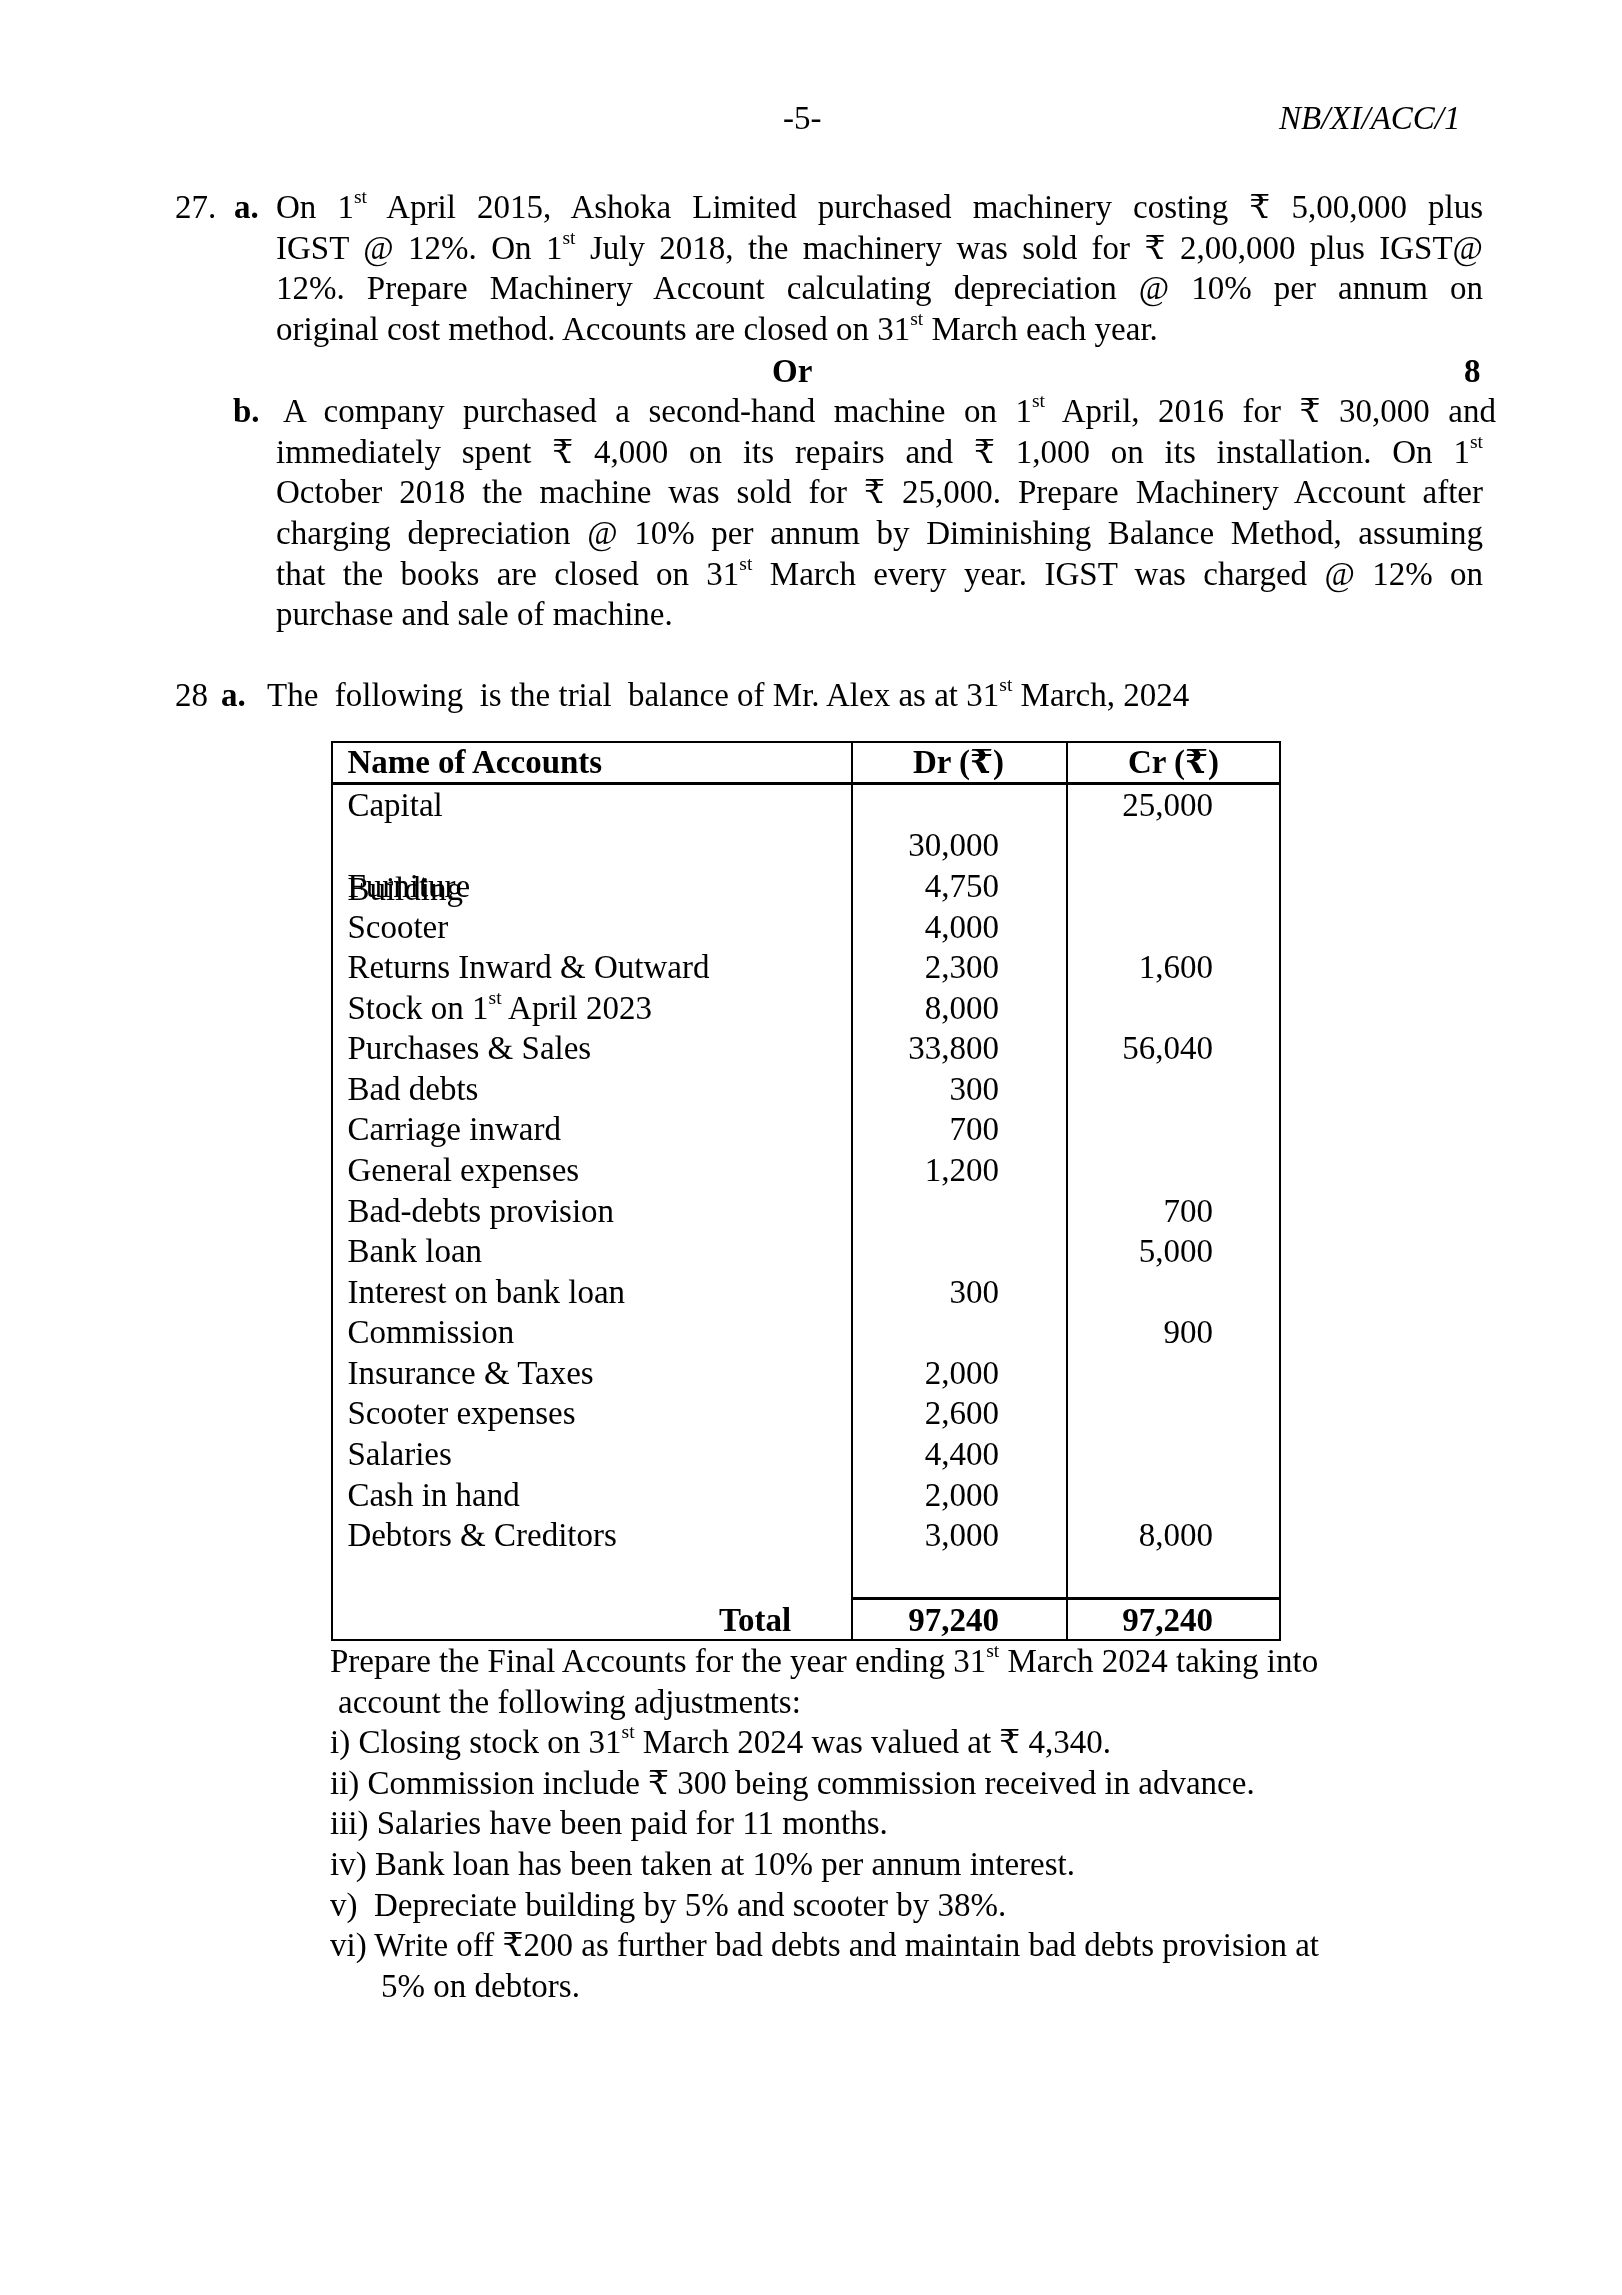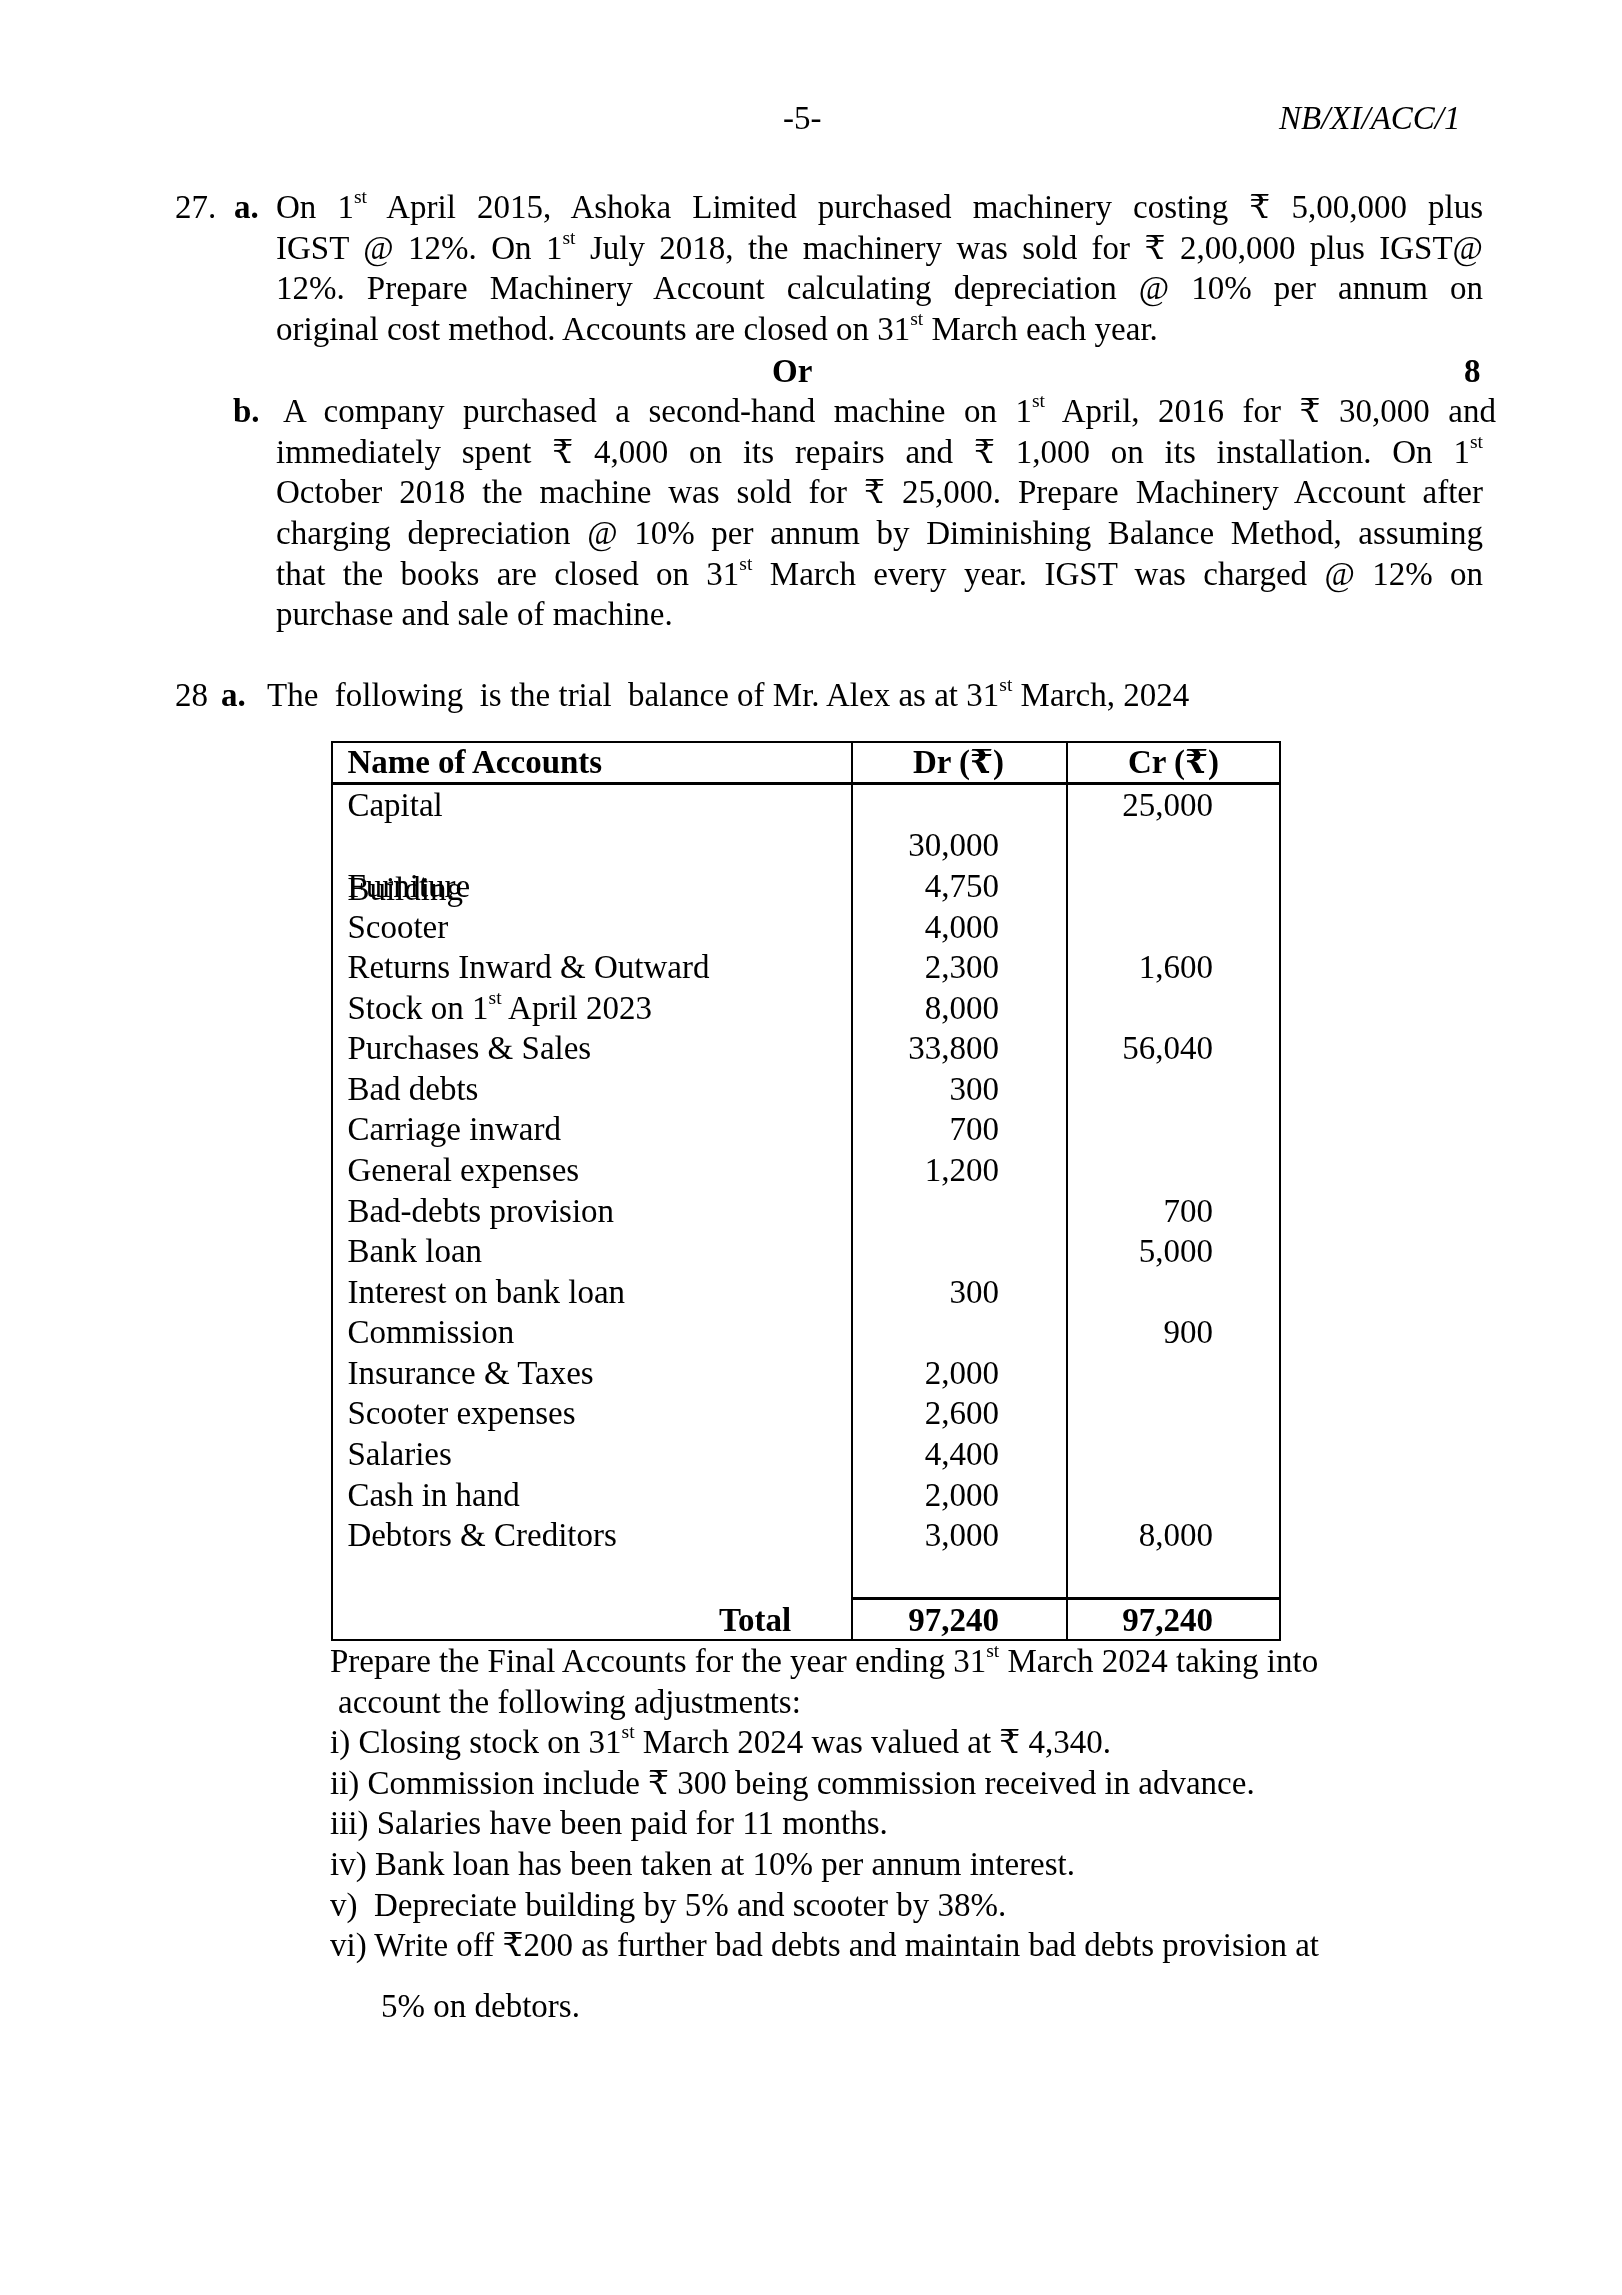--- a/index.html
+++ b/index.html
@@ -137,15 +137,15 @@
 <div class="abs sup-line" style="left:330px; top:1641px;">Prepare the Final Accounts for the year ending 31<sup>st</sup> March 2024 taking into</div>
 <div class="abs sup-line" style="left:338px; top:1682px;">account the following adjustments:</div>
 
 <div>
   <div class="abs sup-line" style="left:330px; top:1722px; white-space:pre;">i) Closing stock on 31<sup>st</sup> March 2024 was valued at ₹ 4,340.</div>
   <div class="abs sup-line" style="left:330px; top:1763px; white-space:pre;">ii) Commission include ₹ 300 being commission received in advance.</div>
   <div class="abs sup-line" style="left:330px; top:1803px; white-space:pre;">iii) Salaries have been paid for 11 months.</div>
   <div class="abs sup-line" style="left:330px; top:1844px; white-space:pre;">iv) Bank loan has been taken at 10% per annum interest.</div>
   <div class="abs sup-line" style="left:330px; top:1885px; white-space:pre;">v)  Depreciate building by 5% and scooter by 38%.</div>
   <div class="abs sup-line" style="left:330px; top:1925px; white-space:pre;">vi) Write off ₹200 as further bad debts and maintain bad debts provision at</div>
-  <div class="abs sup-line" style="left:381px; top:1966px; white-space:pre;margin-top:20px;">5% on debtors.</div>
+  <div class="abs sup-line" style="left:381px; top:1966px; white-space:pre;">5% on debtors.</div>
 </div>
 
 
 </body></html>

